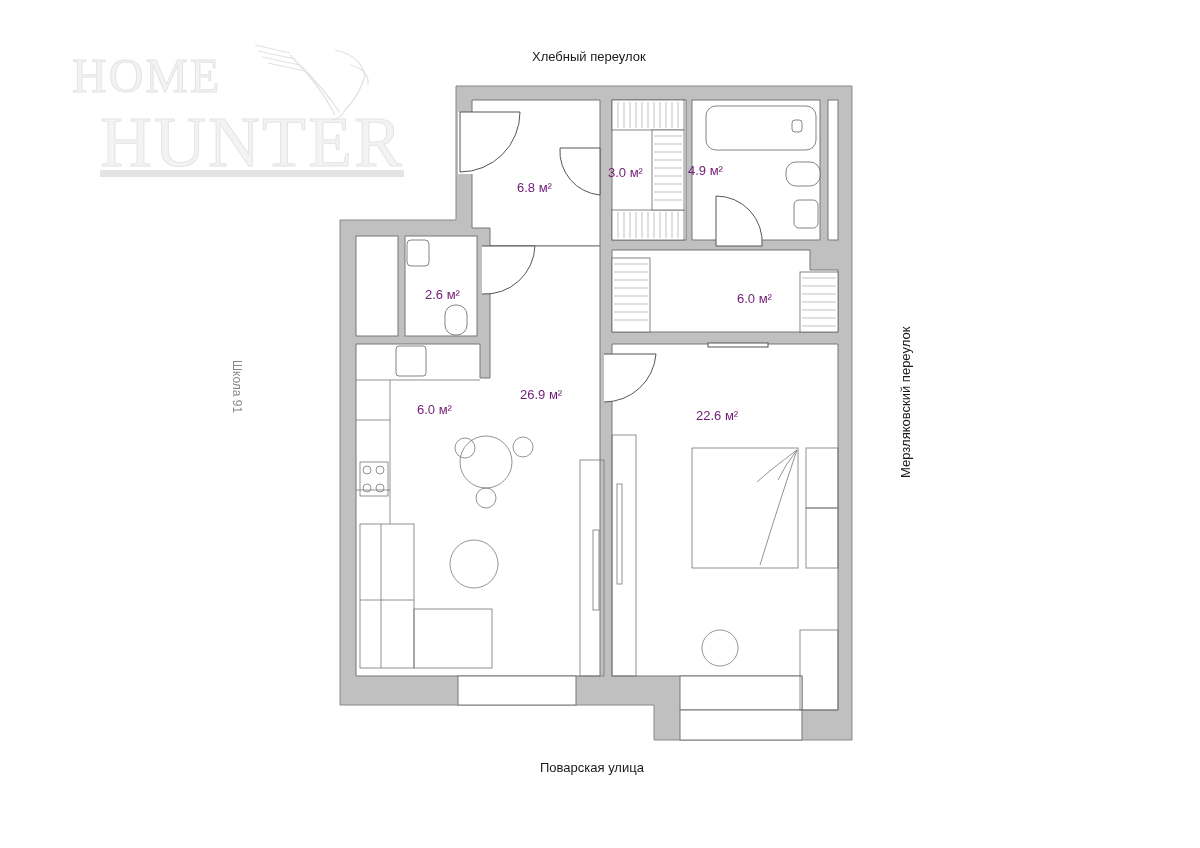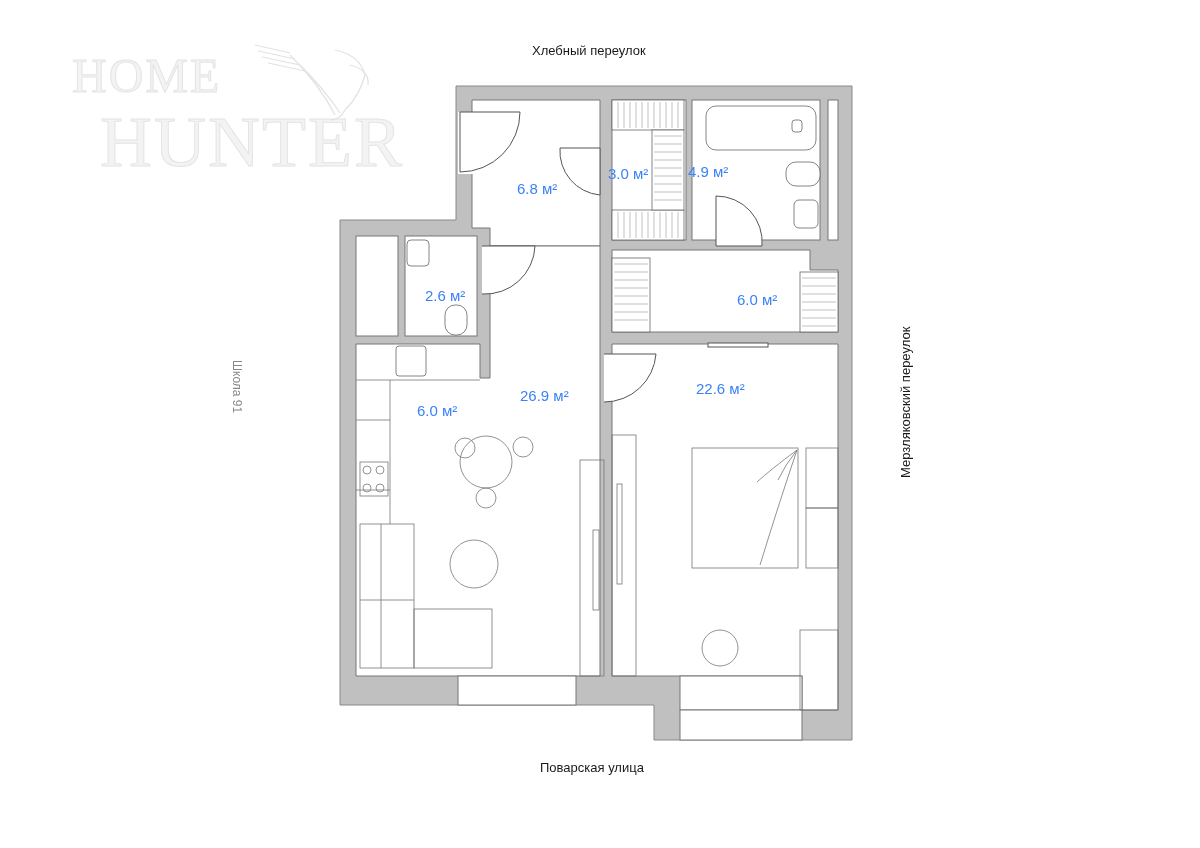--- a/index.html
+++ b/index.html
@@ -1,23 +1,23 @@
 <!DOCTYPE html>
 <html><head>
 <meta charset="utf-8">
 <style>
   html, body { margin:0; padding:0; background:#ffffff; }
   body { width:1200px; height:848px; position:relative; overflow:hidden; font-family:"Liberation Sans", sans-serif; }
   .street { position:absolute; font-size:13px; color:#1a1a1a; white-space:nowrap; }
   .vert { transform-origin: left top; }
   .logo { position:absolute; left:55px; top:40px; font-family:"Liberation Serif", serif; color:#f3f3f3; letter-spacing:2px; -webkit-text-stroke:1px #e4e4e4; }
   .logo .l1 { position:absolute; left:17px; top:0; font-size:48px; line-height:72px; }
-  .logo .l2 { position:absolute; left:45px; top:66px; font-size:72px; line-height:72px; }
+  .logo .l2 { position:absolute; left:45px; top:66px; font-size:72px; line-height:72px;text-decoration:underline; }
   svg.plan { position:absolute; left:0; top:0; }
-  .area { position:absolute; font-size:15px; color:#3b82f6; }
+  .area { position:absolute; font-size:13px; color:#701a75; }
 </style>
 </head>
 <body>
 
 <div class="logo">
   <span class="l1">HOME</span>
   <span class="l2">HUNTER</span>
   <svg style="position:absolute;left:195px;top:-5px" width="130" height="90" viewBox="0 0 130 90">
     <g fill="none" stroke="#e2e2e2" stroke-width="1.2">
       <path d="M5 10 L40 18 M8 16 L45 24 M12 22 L50 30 M18 28 L55 36"></path>
@@ -124,18 +124,18 @@
   </g>
 </svg>
 
 <span class="area" style="left:517px;top:180px">6.8 м²</span>
 <span class="area" style="left:608px;top:165px">3.0 м²</span>
 <span class="area" style="left:688px;top:163px">4.9 м²</span>
 <span class="area" style="left:425px;top:287px">2.6 м²</span>
 <span class="area" style="left:737px;top:291px">6.0 м²</span>
 <span class="area" style="left:417px;top:402px">6.0 м²</span>
 <span class="area" style="left:520px;top:387px">26.9 м²</span>
-<span class="area" style="left:696px;top:380px">22.6 м²</span>
+<span class="area" style="left:696px;top:408px">22.6 м²</span>
 
-<span class="street" style="left:532px;top:43px">Хлебный переулок</span>
+<span class="street" style="left:532px;top:49px">Хлебный переулок</span>
 <span class="street" style="left:540px;top:760px">Поварская улица</span>
 <span class="street vert" style="left:898px;top:478px;transform:rotate(-90deg)">Мерзляковский переулок</span>
 <span class="street vert" style="left:244px;top:360px;transform:rotate(90deg);color:#888;font-size:12px">Школа 91</span>
 
 </body></html>

